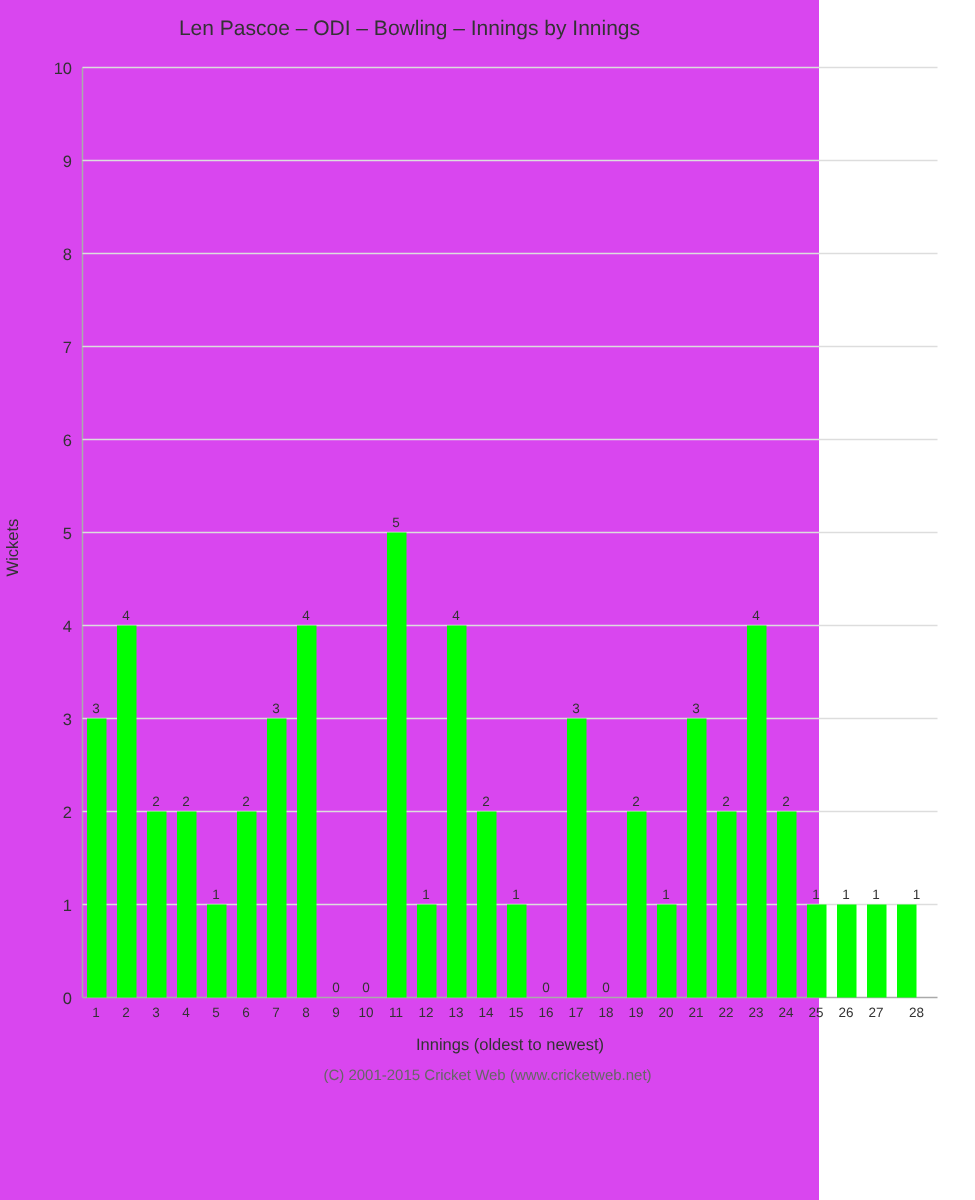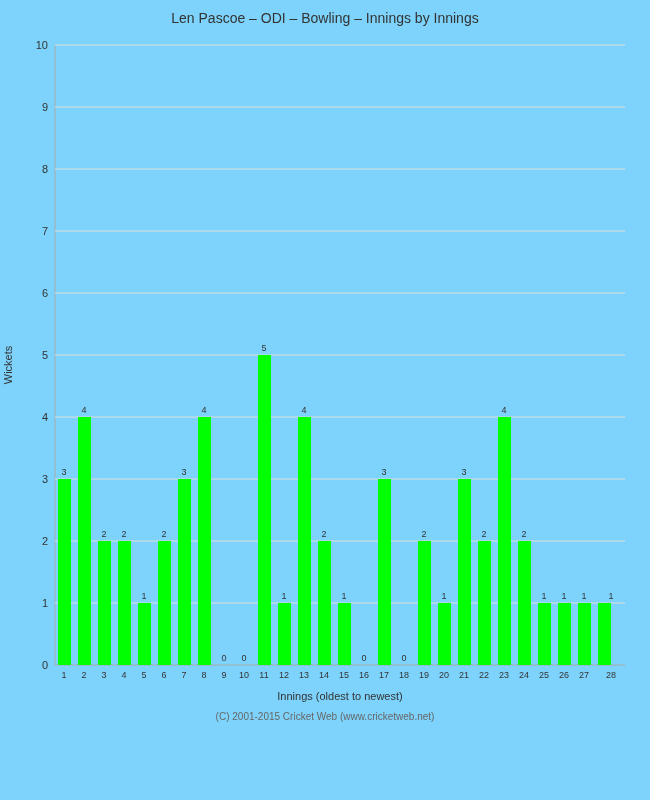--- a/index.html
+++ b/index.html
@@ -4,24 +4,24 @@
   <style>
     * { margin: 0; padding: 0; box-sizing: border-box; }
     body {
       background: white;
       font-family: Arial, sans-serif;
       width: 650px;
       height: 800px;
       overflow: hidden;
     }
     .chart-container {
-      width: 650px;
+      width: 546px;
       height: 800px;
       position: relative;
-      background: #7dd3fc;
+      background: #d946ef;
     }
     .chart-title {
       text-align: center;
       font-size: 14px;
       color: #333;
       padding-top: 10px;
       padding-bottom: 5px;
     }
   </style>
 </head>

